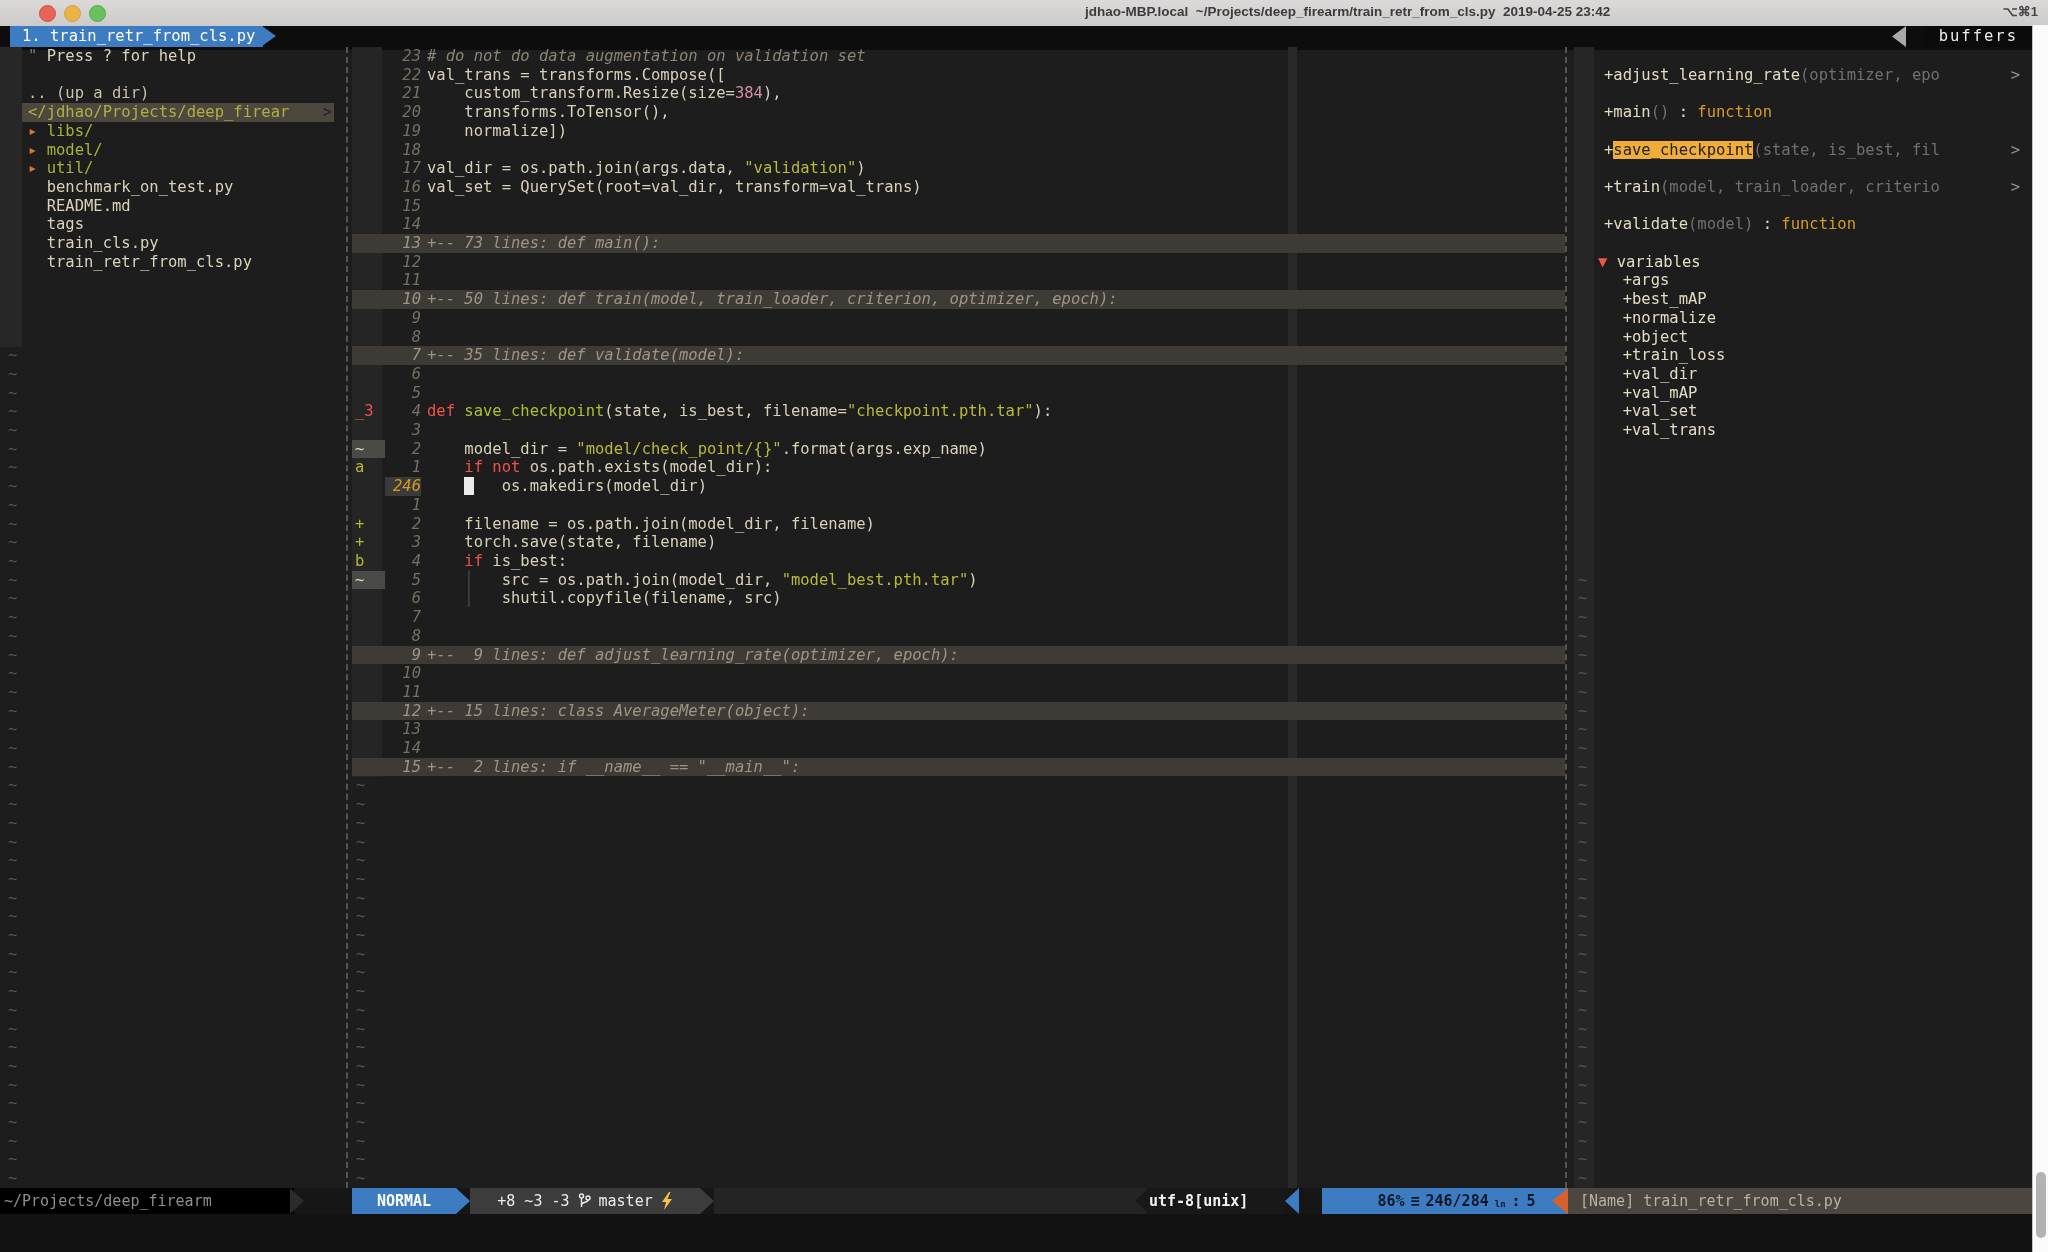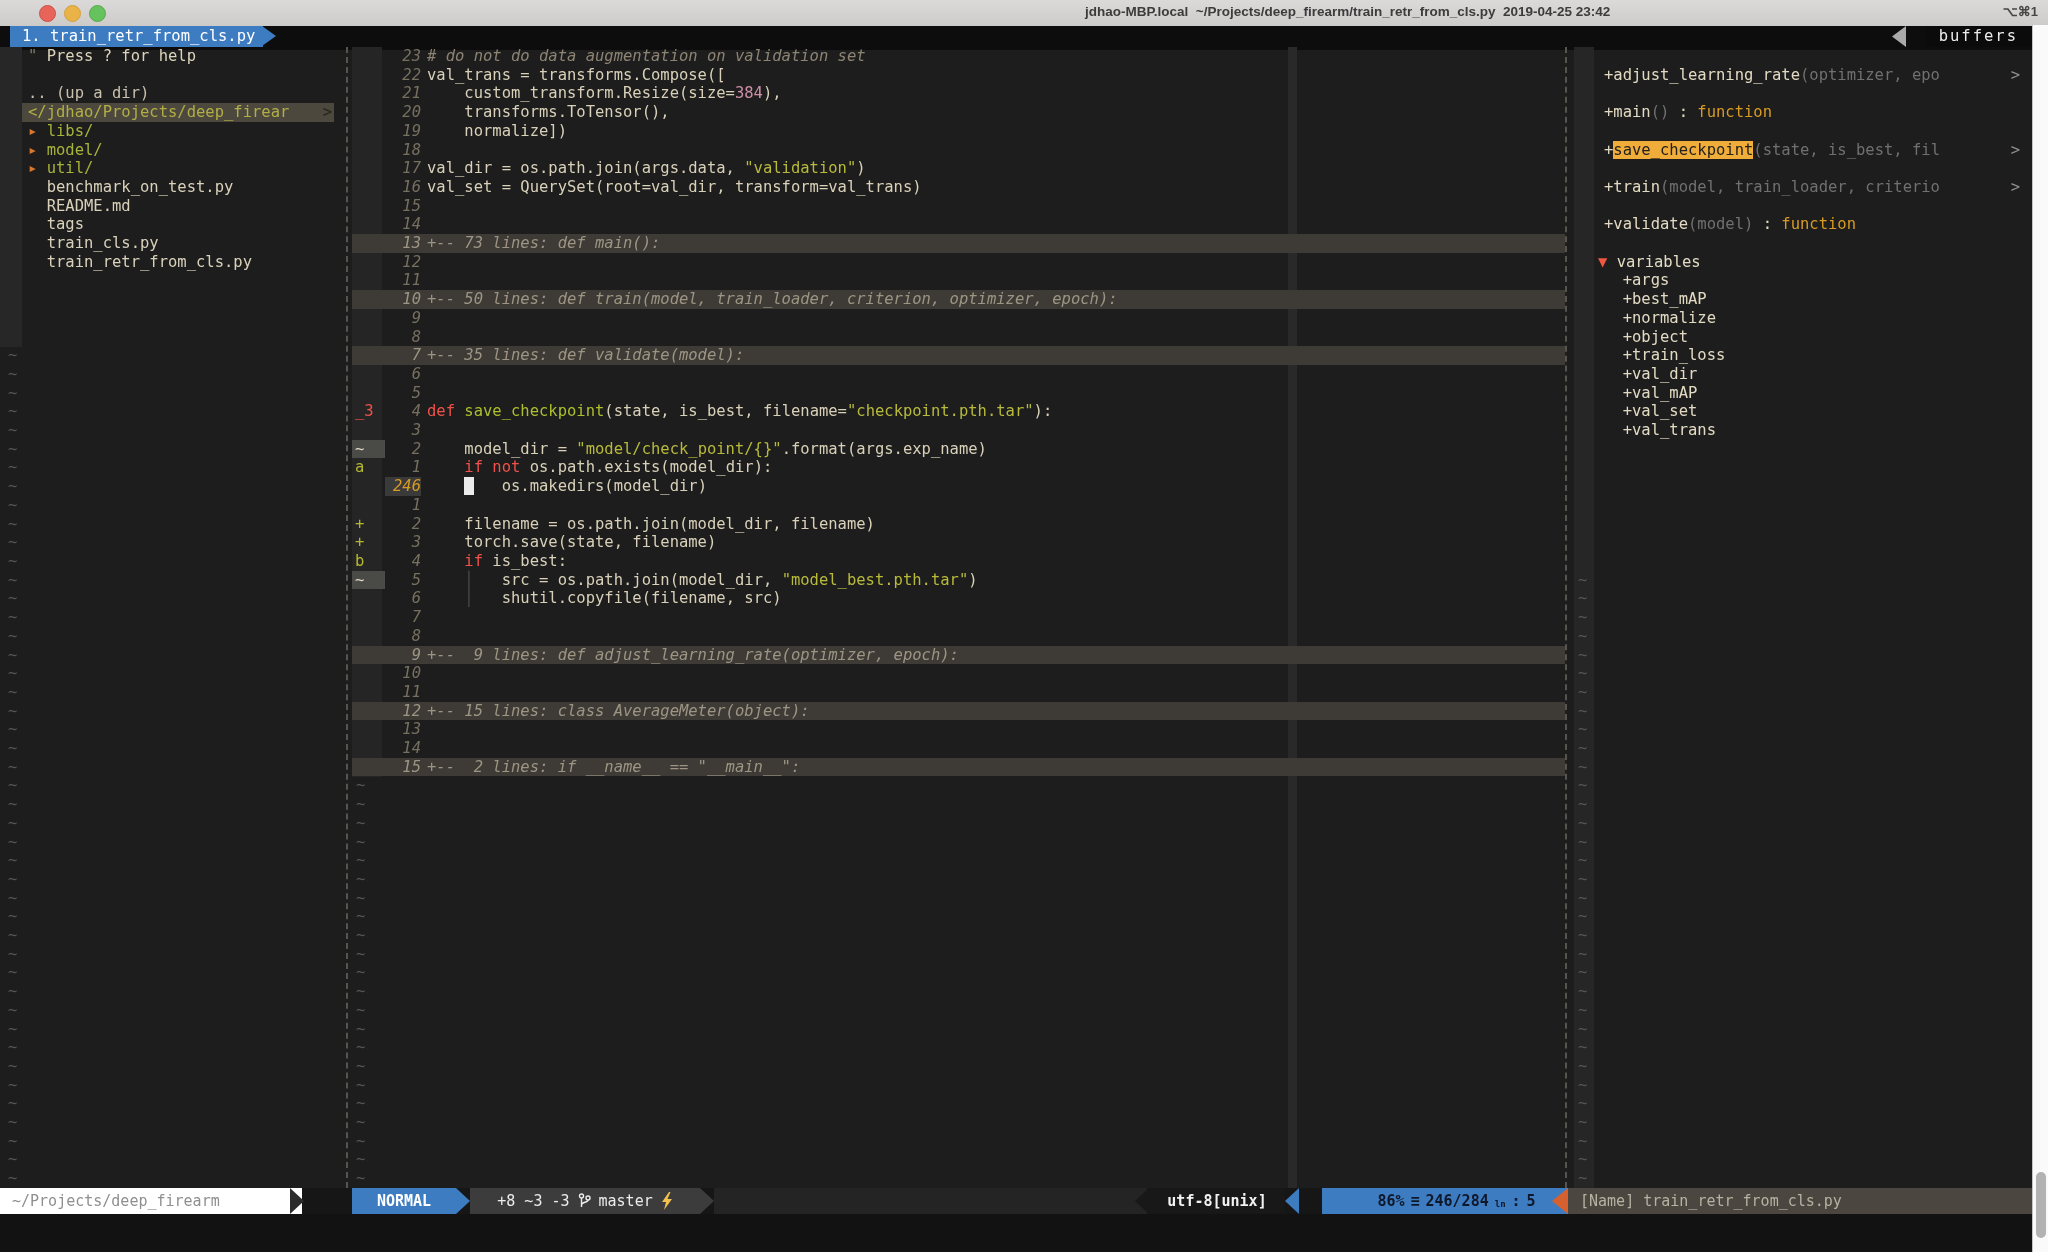--- a/index.html
+++ b/index.html
@@ -67,27 +67,27 @@
   .tg-hl{background:#f0ad3a;color:#23211c;} .tg-red{color:#ee5742;}
   .trunc-mark{position:absolute;right:12px;color:#8f8f8f;}
   .trow.tilde-row{padding-left:6px;}
   
   .sl-base{position:absolute;left:0;top:1188px;width:2048px;height:26px;background:#161616;}
   .sl{position:absolute;top:1188px;height:26px;line-height:26px;font-size:15px;white-space:pre;}
   .sl-arrow-r{position:absolute;top:1188px;width:0;height:0;
       border-top:13px solid transparent;border-bottom:13px solid transparent;}
   .sl-tri-l{position:absolute;top:1188px;width:14px;height:26px;
       clip-path:polygon(100% 0,100% 100%,0 50%);}
-  .sl-nt{left:0;width:290px;background:#ffffff;color:#8f8f8f;padding-left:12px;}
+  .sl-nt{left:0;width:290px;background:#000000;color:#8f8f8f;padding-left:4px;}
   .sl-mode{left:352px;width:104px;background:#3d7cc1;color:#fff;font-weight:700;text-align:center;}
   .sl-git{left:470px;width:230px;background:#3c3c3c;color:#ececec;display:flex;
           align-items:center;justify-content:center;gap:8px;}
   .sl-file{left:714px;width:421px;background:#242424;color:#8f8f8f;padding-left:12px;}
   .sl-ft{position:absolute;right:24px;}
-  .sl-enc{left:1149px;width:136px;background:#181818;color:#f2f2f2;font-weight:700;text-align:center;}
+  .sl-enc{left:1149px;width:136px;background:#181818;color:#f2f2f2;font-weight:700;text-align:left;}
   .sl-pos{left:1322px;width:269px;background:#3d7cc1;color:#0f172a;display:flex;
           align-items:center;justify-content:center;gap:6px;font-weight:600;}
   .ln-small{font-size:9px;align-self:flex-end;line-height:20px;}
   .sl-name{left:1568px;width:452px;background:#4b4740;color:#b7b1a2;padding-left:12px;}
   
   .cmdline{position:absolute;left:0;top:1214px;width:2048px;height:38px;background:#121212;}
   .scrollbar{position:absolute;left:2032px;top:25px;width:16px;height:1227px;background:#fafafa;
              border-left:1px solid #c4c4c4;}
   .scroll-thumb{position:absolute;left:3px;top:1147px;width:10px;height:66px;background:#b2b2b2;border-radius:5px;}
 </style>

